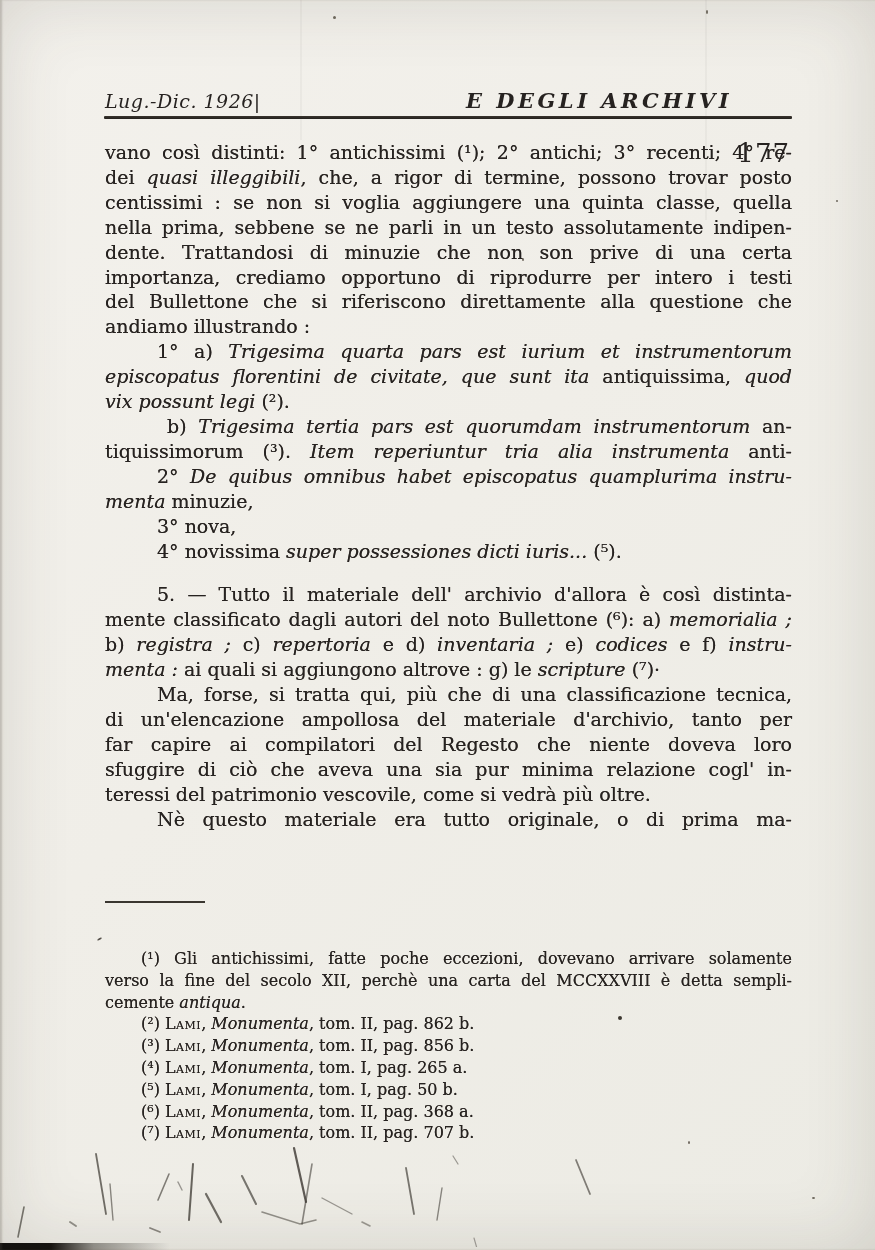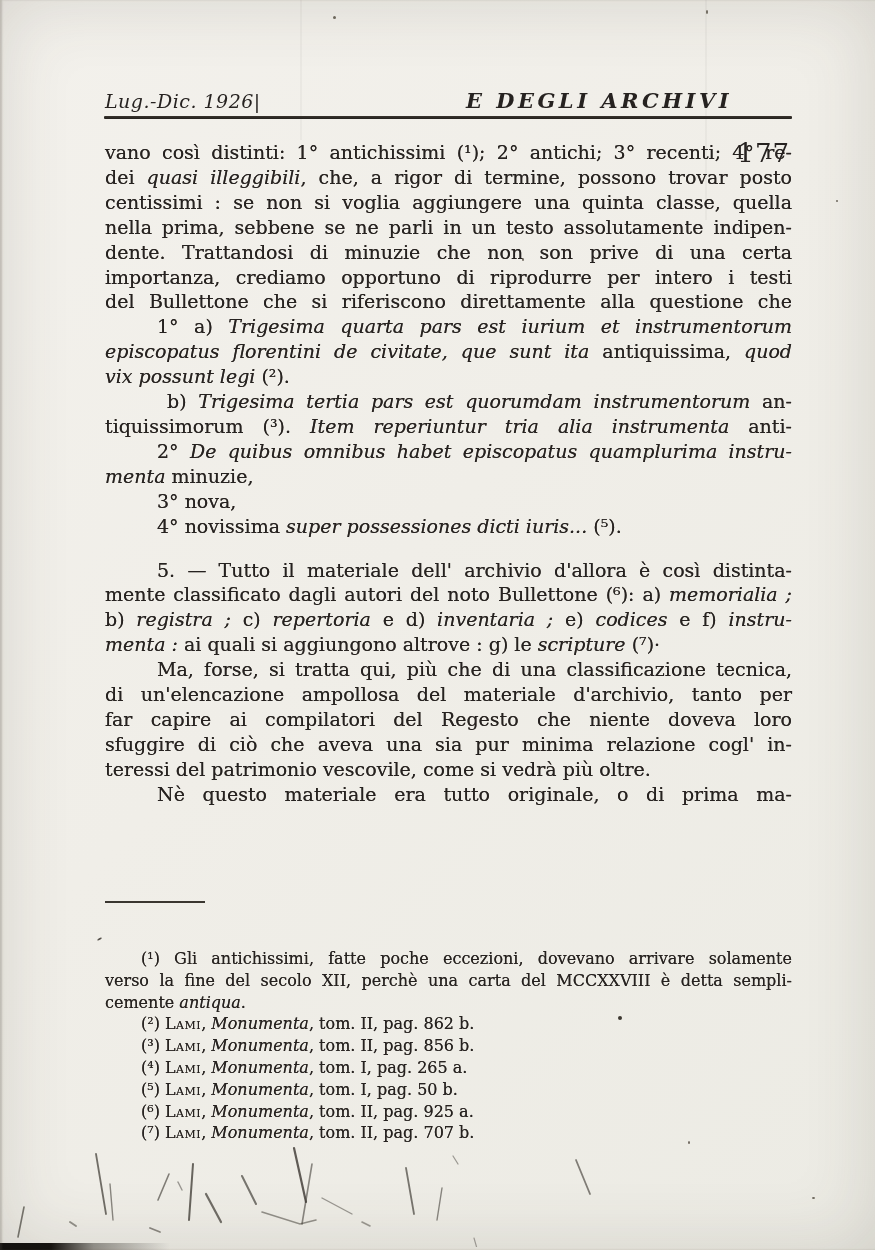--- a/index.html
+++ b/index.html
@@ -61,20 +61,21 @@
   <div class="rule"></div>
 
   <div class="textblock body" id="body-lines">
       <div class="line j"><span>vano così distinti: 1° antichissimi (¹); 2° antichi; 3° recenti; 4° re-</span></div>
       <div class="line j"><span>dei </span><span class="it">quasi illeggibili</span><span>, che, a rigor di termine, possono trovar posto</span></div>
       <div class="line j"><span>centissimi : se non si voglia aggiungere una quinta classe, quella</span></div>
       <div class="line j"><span>nella prima, sebbene se ne parli in un testo assolutamente indipen-</span></div>
       <div class="line j"><span>dente. Trattandosi di minuzie che non son prive di una certa</span></div>
       <div class="line j"><span>importanza, crediamo opportuno di riprodurre per intero i testi</span></div>
       <div class="line j"><span>del Bullettone che si riferiscono direttamente alla questione che</span></div>
+      <div class="line"><span>andiamo illustrando :</span></div>
       <div class="line j ind1"><span>1° a) </span><span class="it">Trigesima quarta pars est iurium et instrumentorum</span></div>
       <div class="line j"><span class="it">episcopatus florentini de civitate, que sunt ita</span><span> antiquissima, </span><span class="it">quod</span></div>
       <div class="line"><span class="it">vix possunt legi</span><span> (²).</span></div>
       <div class="line j ind2"><span>b) </span><span class="it">Trigesima tertia pars est quorumdam instrumentorum</span><span> an-</span></div>
       <div class="line j"><span>tiquissimorum (³). </span><span class="it">Item reperiuntur tria alia instrumenta</span><span> anti-</span></div>
       <div class="line j ind1"><span>2° </span><span class="it">De quibus omnibus habet episcopatus quamplurima instru-</span></div>
       <div class="line"><span class="it">menta</span><span> minuzie,</span></div>
       <div class="line ind1"><span>3° nova,</span></div>
       <div class="line ind1"><span>4° novissima </span><span class="it">super possessiones dicti iuris...</span><span> (⁵).</span></div>
       <div class="line j ind1 gap"><span>5. — Tutto il materiale dell' archivio d'allora è così distinta-</span></div>
@@ -92,21 +93,21 @@
   <div class="fnrule"></div>
 
   <div class="textblock fn" id="fn-lines">
       <div class="line j ind1"><span>(¹) Gli antichissimi, fatte poche eccezioni, dovevano arrivare solamente</span></div>
       <div class="line j"><span>verso la fine del secolo XII, perchè una carta del MCCXXVIII è detta sempli-</span></div>
       <div class="line"><span>cemente </span><span class="it">antiqua</span><span>.</span></div>
       <div class="line ind1"><span>(²) </span><span class="sc">Lami</span><span>, </span><span class="it">Monumenta</span><span>, tom. II, pag. 862 b.</span></div>
       <div class="line ind1"><span>(³) </span><span class="sc">Lami</span><span>, </span><span class="it">Monumenta</span><span>, tom. II, pag. 856 b.</span></div>
       <div class="line ind1"><span>(⁴) </span><span class="sc">Lami</span><span>, </span><span class="it">Monumenta</span><span>, tom. I, pag. 265 a.</span></div>
       <div class="line ind1"><span>(⁵) </span><span class="sc">Lami</span><span>, </span><span class="it">Monumenta</span><span>, tom. I, pag. 50 b.</span></div>
-      <div class="line ind1"><span>(⁶) </span><span class="sc">Lami</span><span>, </span><span class="it">Monumenta</span><span>, tom. II, pag. 925 a.</span></div>
+      <div class="line ind1"><span>(⁶) </span><span class="sc">Lami</span><span>, </span><span class="it">Monumenta</span><span>, tom. II, pag. 368 a.</span></div>
       <div class="line ind1"><span>(⁷) </span><span class="sc">Lami</span><span>, </span><span class="it">Monumenta</span><span>, tom. II, pag. 707 b.</span></div>
     </div>
 
   <span class="speck" style="left:333px;top:16px;width:3px;height:3px;"></span>
   <span class="speck" style="left:706px;top:10px;width:2px;height:4px;"></span>
   <span class="speck" style="left:522px;top:258px;width:2px;height:3px;"></span>
   <span class="speck" style="left:836px;top:200px;width:2px;height:2px;"></span>
   <span class="speck" style="left:618px;top:1016px;width:4px;height:4px;background:#3c3831;"></span>
   <span class="speck" style="left:97px;top:938px;width:5px;height:2px;transform:rotate(-30deg);background:#55504a;"></span>
   <span class="speck" style="left:688px;top:1141px;width:2px;height:3px;"></span>

